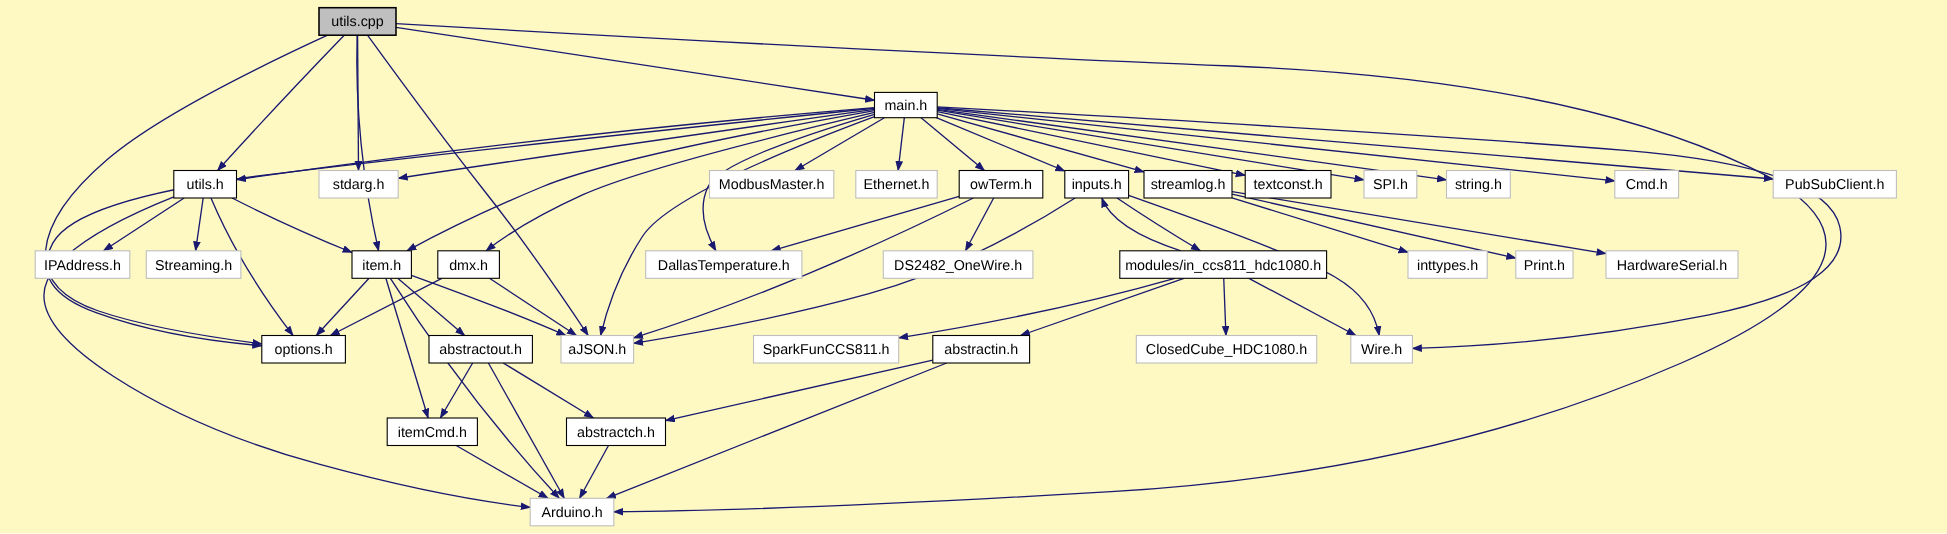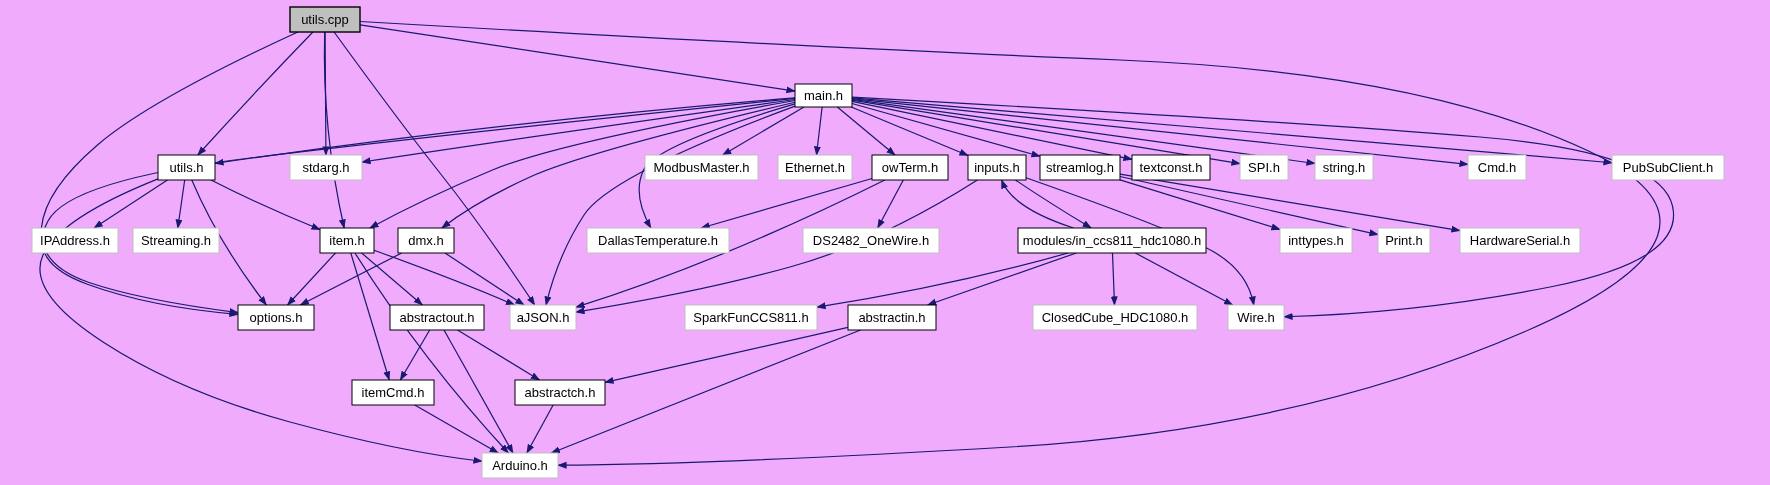--- a/index.html
+++ b/index.html
@@ -5,21 +5,21 @@
   html, body {
     margin: 0;
     padding: 0;
     background: #ffffff;
     font-family: "Liberation Sans", sans-serif;
   }
   .graph-wrap {
     width: 1770px;
     height: 485px;
     position: relative;
-    background: #f0abfc;
+    background: #fef9c3;
   }
   svg { display: block; }
   .node-rect { fill: #ffffff; stroke-width: 1; }
   .node-rect.project { stroke: #000000; }
   .node-rect.external { stroke: #bebebe; }
   .node-rect.current { fill: #bfbfbf; stroke: #000000; stroke-width: 1.4; }
   .node-label {
     font-family: "Liberation Sans", sans-serif;
     font-size: 13px;
     fill: #000000;

